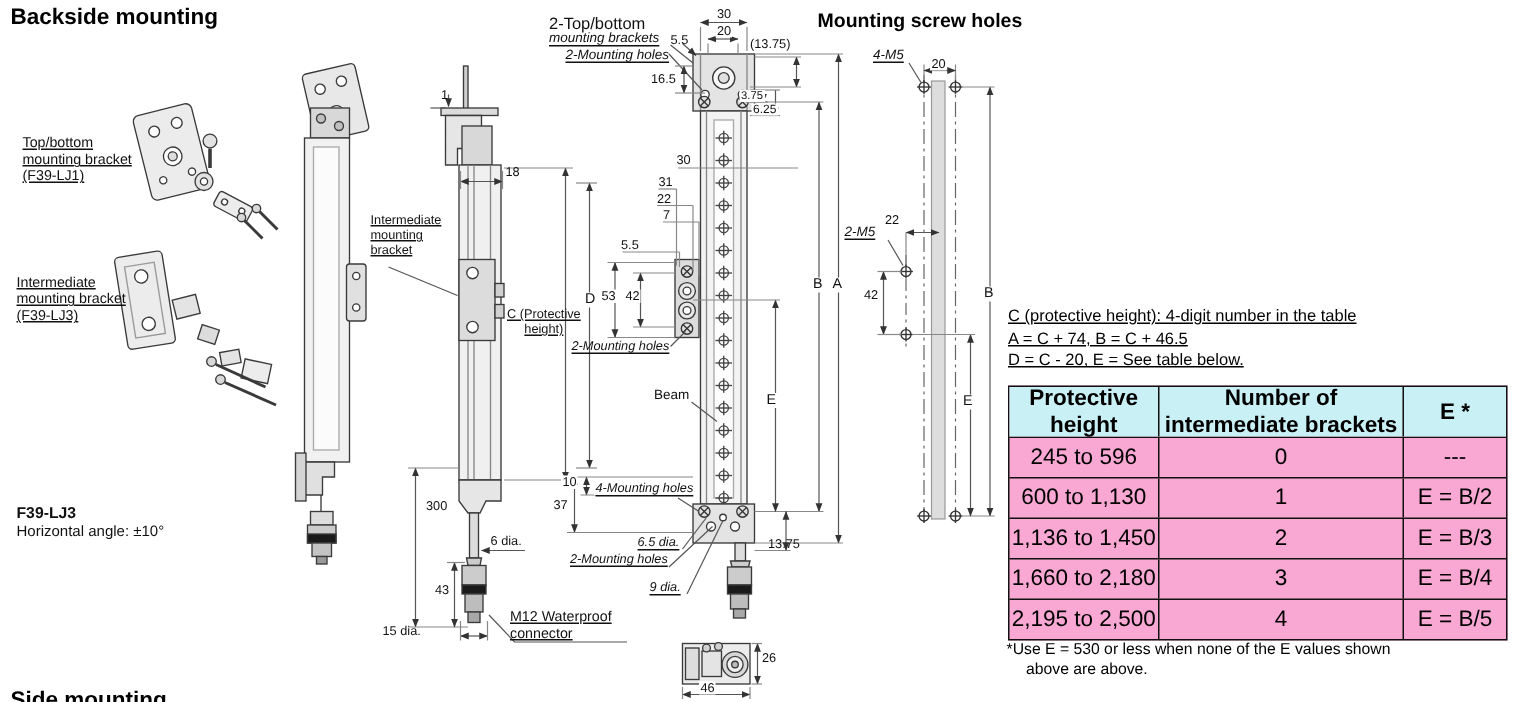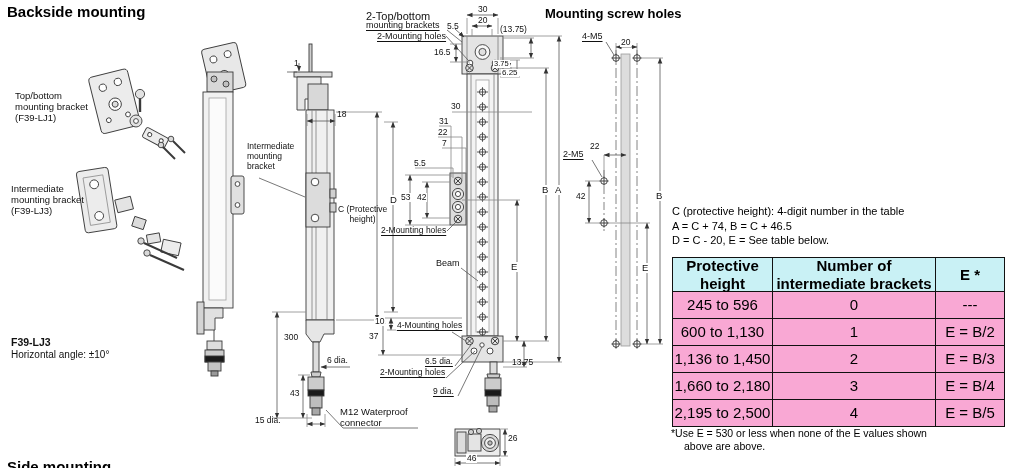--- a/index.html
+++ b/index.html
@@ -1,20 +1,20 @@
 <!DOCTYPE html>
 <html><head>
 <meta charset="utf-8">
 <style>
   html,body{margin:0;padding:0;background:#fff;width:1024px;height:468px;overflow:hidden;
     font-family:"Liberation Sans", sans-serif;}
   .stage{position:relative;width:1024px;height:468px;background:#fff;}
   .lbl{position:absolute;font-size:8.5px;color:#111;line-height:1.18;white-space:pre-line;}
-  .ml{white-space:pre-line;}
-  .ul{text-decoration:underline;text-underline-offset:2px;}
+  .ml{white-space:pre-line;text-decoration:underline;}
+  .ul{text-decoration:underline;text-underline-offset:2px;font-style:italic;}
   .bg{background:#fff;padding:0 1px;line-height:1.05;}
   .b{font-weight:bold;}
   .ctr{text-align:center;}
   .h1{font-size:15px;font-weight:bold;color:#000;}
   .h2{font-size:13px;font-weight:bold;color:#000;}
   .note{font-size:11px;line-height:14.5px;color:#000;}
   .fn{font-size:10.5px;color:#000;}
   svg{position:absolute;left:0;top:0;}
   
   .tbl{position:absolute;border:1.5px solid #111;background:#f9a8d4;font-size:15px;color:#000;}

